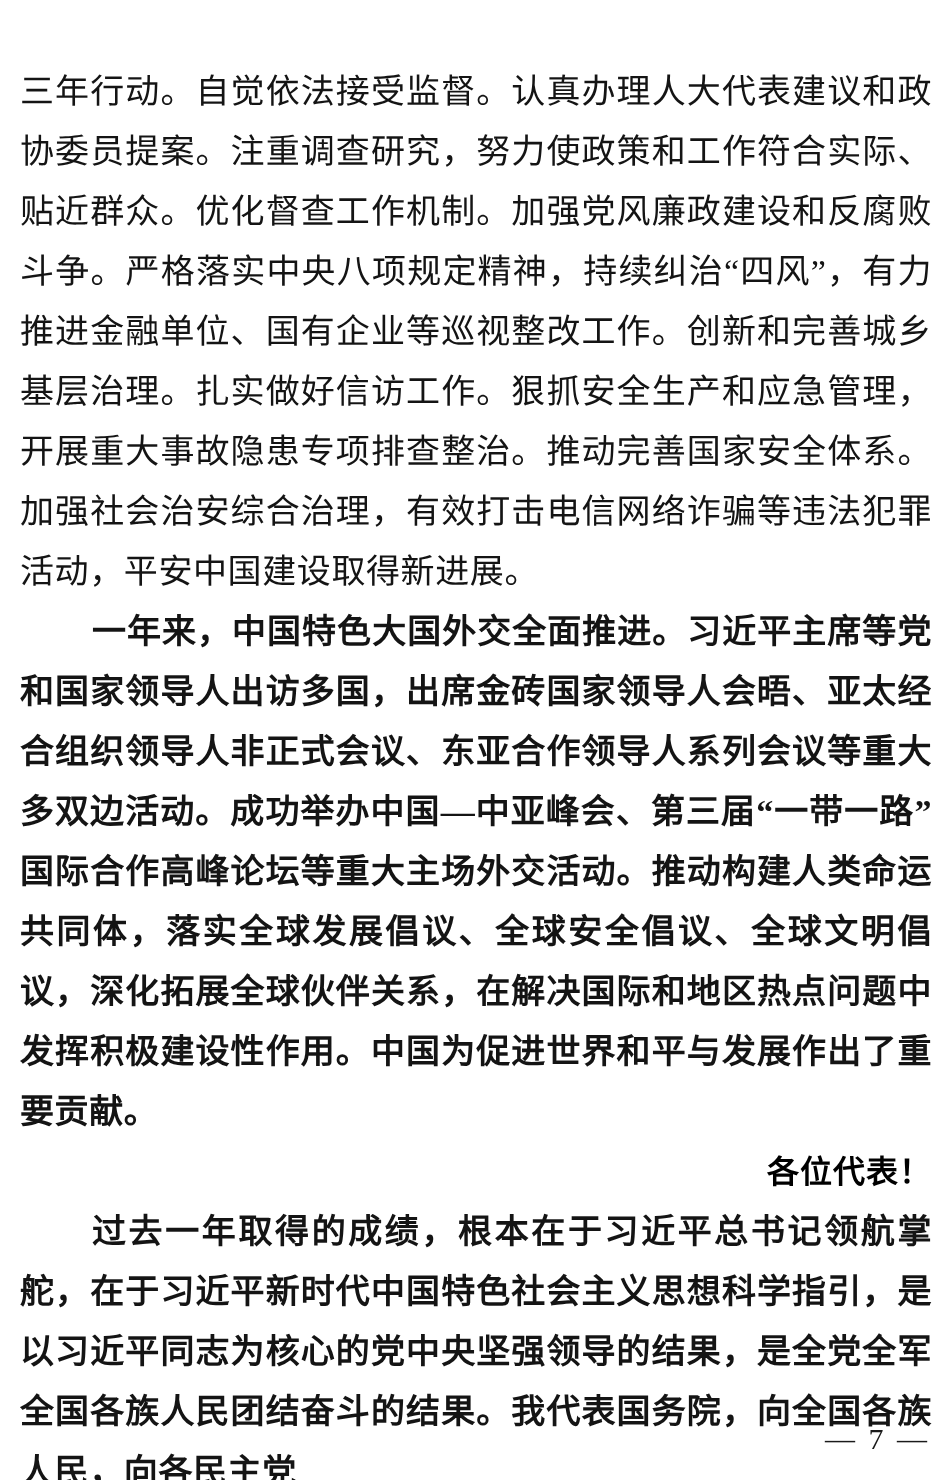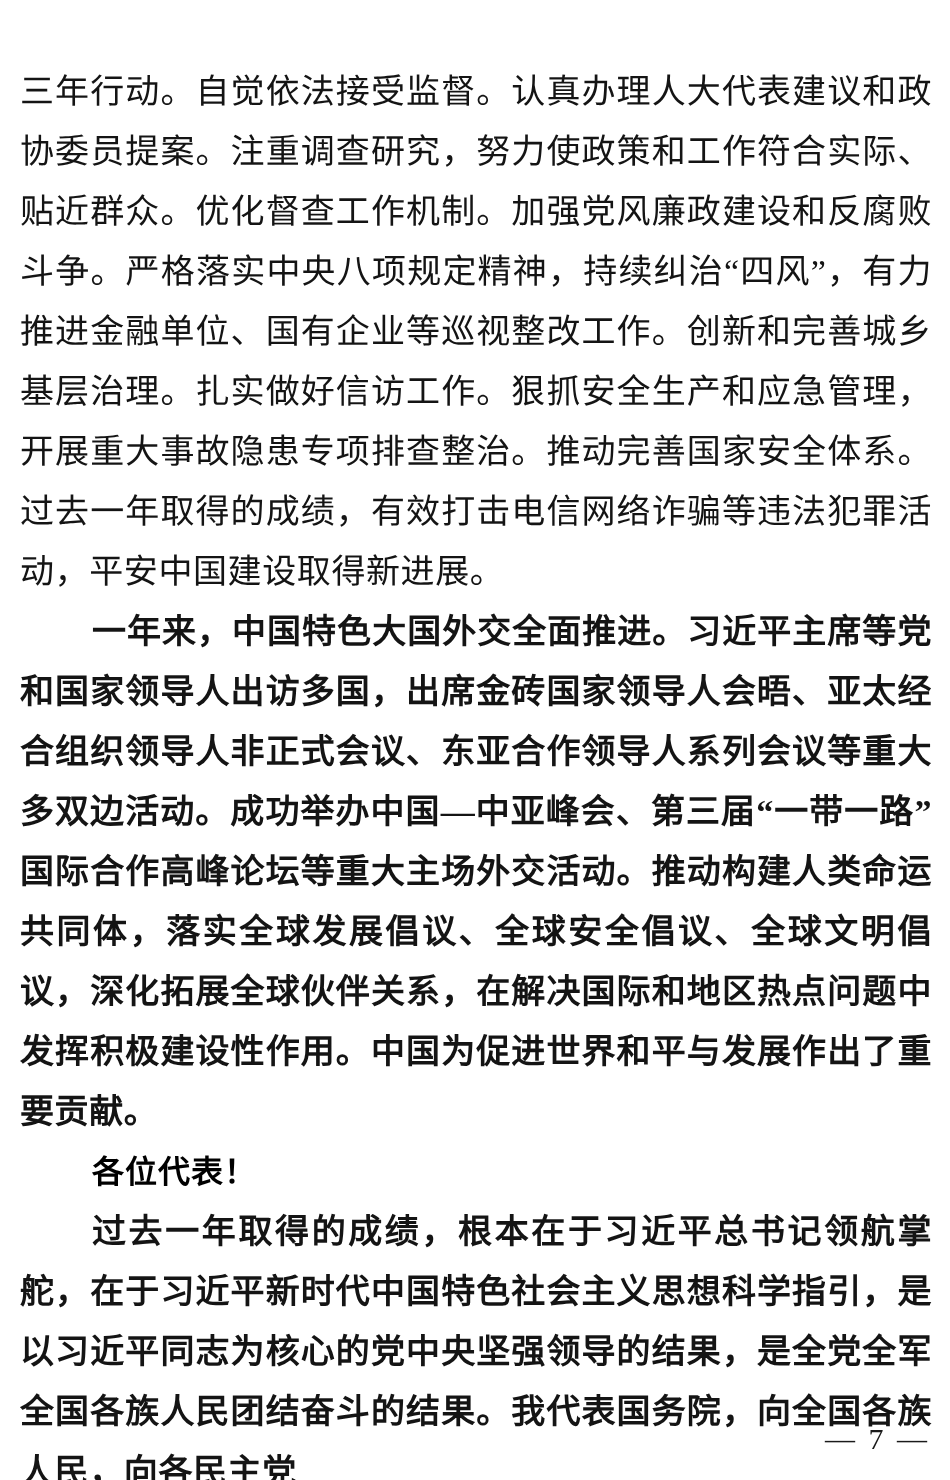--- a/index.html
+++ b/index.html
@@ -49,41 +49,42 @@
   
   .salutation {
     font-family: "Liberation Sans", "DejaVu Sans", sans-serif;
     font-weight: 700;
     font-size: 32px;
     line-height: 60px;
     letter-spacing: 1px;
     text-indent: 72px;
     margin: 0;
     color: #000000;
+    text-align: right;
   }
 
   .page-number {
     position: absolute;
     right: 20px;
     bottom: 24px;
     font-size: 30px;
     letter-spacing: 3px;
     color: #1a1a1a;
     font-family: "Liberation Serif", "DejaVu Serif", serif;
     white-space: nowrap;
   }
 </style>
 </head>
 <body>
 
 <div class="page">
 
   <div class="text-column">
 
-    <p class="para">三年行动。自觉依法接受监督。认真办理人大代表建议和政协委员提案。注重调查研究，努力使政策和工作符合实际、贴近群众。优化督查工作机制。加强党风廉政建设和反腐败斗争。严格落实中央八项规定精神，持续纠治“四风”，有力推进金融单位、国有企业等巡视整改工作。创新和完善城乡基层治理。扎实做好信访工作。狠抓安全生产和应急管理，开展重大事故隐患专项排查整治。推动完善国家安全体系。过去一年取得的成绩，有效打击电信网络诈骗等违法犯罪活动，平安中国建设取得新进展。</p>
+    <p class="para">三年行动。自觉依法接受监督。认真办理人大代表建议和政协委员提案。注重调查研究，努力使政策和工作符合实际、贴近群众。优化督查工作机制。加强党风廉政建设和反腐败斗争。严格落实中央八项规定精神，持续纠治“四风”，有力推进金融单位、国有企业等巡视整改工作。创新和完善城乡基层治理。扎实做好信访工作。狠抓安全生产和应急管理，开展重大事故隐患专项排查整治。推动完善国家安全体系。加强社会治安综合治理，有效打击电信网络诈骗等违法犯罪活动，平安中国建设取得新进展。</p>
 
     <p class="para indent">一年来，中国特色大国外交全面推进。习近平主席等党和国家领导人出访多国，出席金砖国家领导人会晤、亚太经合组织领导人非正式会议、东亚合作领导人系列会议等重大多双边活动。成功举办中国—中亚峰会、第三届“一带一路”国际合作高峰论坛等重大主场外交活动。推动构建人类命运共同体，落实全球发展倡议、全球安全倡议、全球文明倡议，深化拓展全球伙伴关系，在解决国际和地区热点问题中发挥积极建设性作用。中国为促进世界和平与发展作出了重要贡献。</p>
 
     <p class="salutation">各位代表！</p>
 
     <p class="para indent">过去一年取得的成绩，根本在于习近平总书记领航掌舵，在于习近平新时代中国特色社会主义思想科学指引，是以习近平同志为核心的党中央坚强领导的结果，是全党全军全国各族人民团结奋斗的结果。我代表国务院，向全国各族人民，向各民主党</p>
 
   </div>
 
   <div class="page-number">— 7 —</div>

